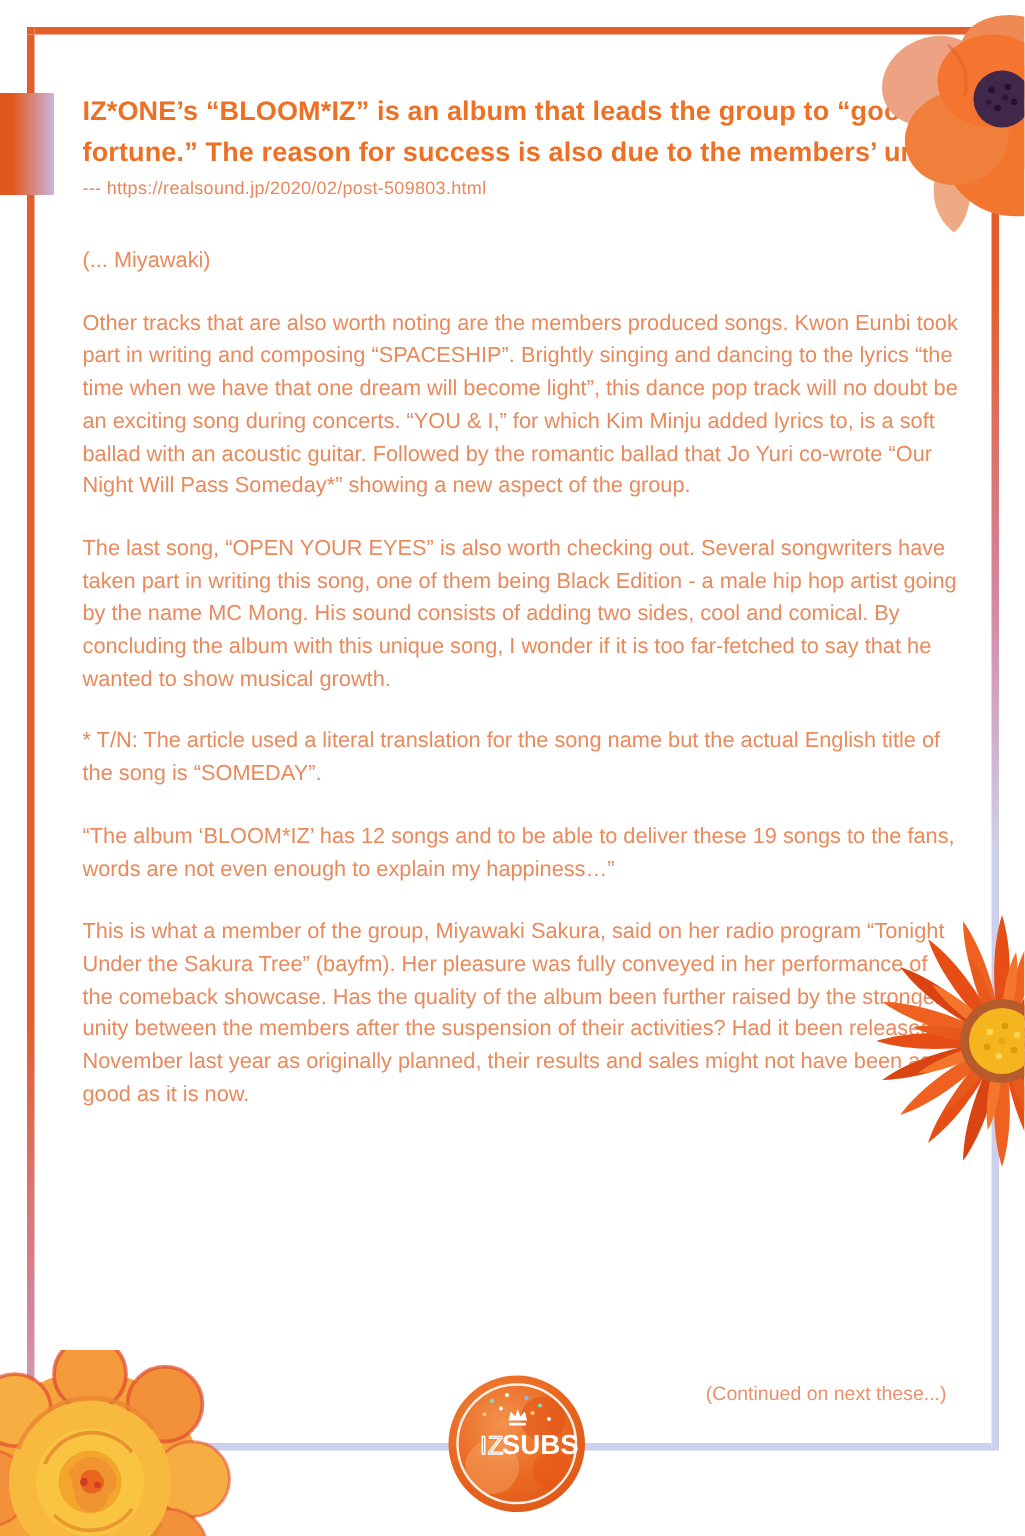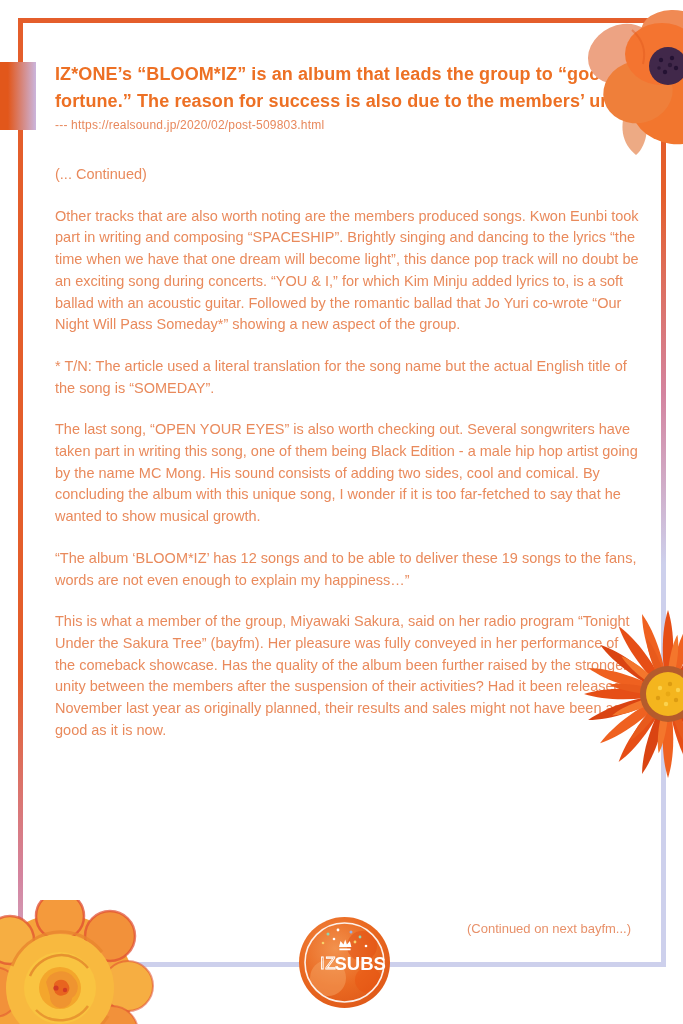--- a/index.html
+++ b/index.html
@@ -50,29 +50,29 @@
   <div class="accent-bar"></div>
 
   <h1 class="page-title">
     <span>IZ*ONE’s “BLOOM*IZ” is an album that leads the group to “good</span>
     <span>fortune.” The reason for success is also due to the members’ unity</span>
   </h1>
 
   <div class="source">--- https://realsound.jp/2020/02/post-509803.html</div>
 
   <main class="article">
-    <p>(... Continued)</p>
+    <p>(... Miyawaki)</p>
     <p>Other tracks that are also worth noting are the members produced songs. Kwon Eunbi took part in writing and composing “SPACESHIP”. Brightly singing and dancing to the lyrics “the time when we have that one dream will become light”, this dance pop track will no doubt be an exciting song during concerts. “YOU &amp; I,” for which Kim Minju added lyrics to, is a soft ballad with an acoustic guitar. Followed by the romantic ballad that Jo Yuri co-wrote “Our Night Will Pass Someday*” showing a new aspect of the group.</p>
+    <p>The last song, “OPEN YOUR EYES” is also worth checking out. Several songwriters have taken part in writing this song, one of them being Black Edition - a male hip hop artist going by the name MC Mong. His sound consists of adding two sides, cool and comical. By concluding the album with this unique song, I wonder if it is too far-fetched to say that he wanted to show musical growth.</p>
     <p>* T/N: The article used a literal translation for the song name but the actual English title of the song is “SOMEDAY”.</p>
-    <p>The last song, “OPEN YOUR EYES” is also worth checking out. Several songwriters have taken part in writing this song, one of them being Black Edition - a male hip hop artist going by the name MC Mong. His sound consists of adding two sides, cool and comical. By concluding the album with this unique song, I wonder if it is too far-fetched to say that he wanted to show musical growth.</p>
     <p>“The album ‘BLOOM*IZ’ has 12 songs and to be able to deliver these 19 songs to the fans, words are not even enough to explain my happiness…”</p>
     <p>This is what a member of the group, Miyawaki Sakura, said on her radio program “Tonight Under the Sakura Tree” (bayfm). Her pleasure was fully conveyed in her performance of the comeback showcase. Has the quality of the album been further raised by the stronger unity between the members after the suspension of their activities? Had it been released in November last year as originally planned, their results and sales might not have been as good as it is now.</p>
   </main>
 
-  <div class="footer-note">(Continued on next bayfm...)</div>
+  <div class="footer-note">(Continued on next these...)</div>
 
   <svg class="flower poppy" viewBox="0 0 148 150" xmlns="http://www.w3.org/2000/svg">
     <ellipse cx="42" cy="48" rx="35" ry="29" fill="#edA383" transform="rotate(-25 42 48)"></ellipse>
     <ellipse cx="100" cy="32" rx="40" ry="27" fill="#f08a54" transform="rotate(14 100 32)"></ellipse>
     <ellipse cx="120" cy="72" rx="34" ry="40" fill="#ee6726"></ellipse>
     <path d="M48 98 C38 120 42 138 56 149 C68 139 70 116 63 97 Z" fill="#edaa84"></path>
     <ellipse cx="95" cy="102" rx="44" ry="36" fill="#f2762e" transform="rotate(8 95 102)"></ellipse>
     <ellipse cx="58" cy="86" rx="35" ry="31" fill="#ef7f3a" transform="rotate(-15 58 86)"></ellipse>
     <ellipse cx="82" cy="48" rx="37" ry="31" fill="#f47430"></ellipse>
     <path d="M52 24 Q68 38 63 58" stroke="#e05c1e" stroke-width="2" fill="none" opacity="0.45"></path>

